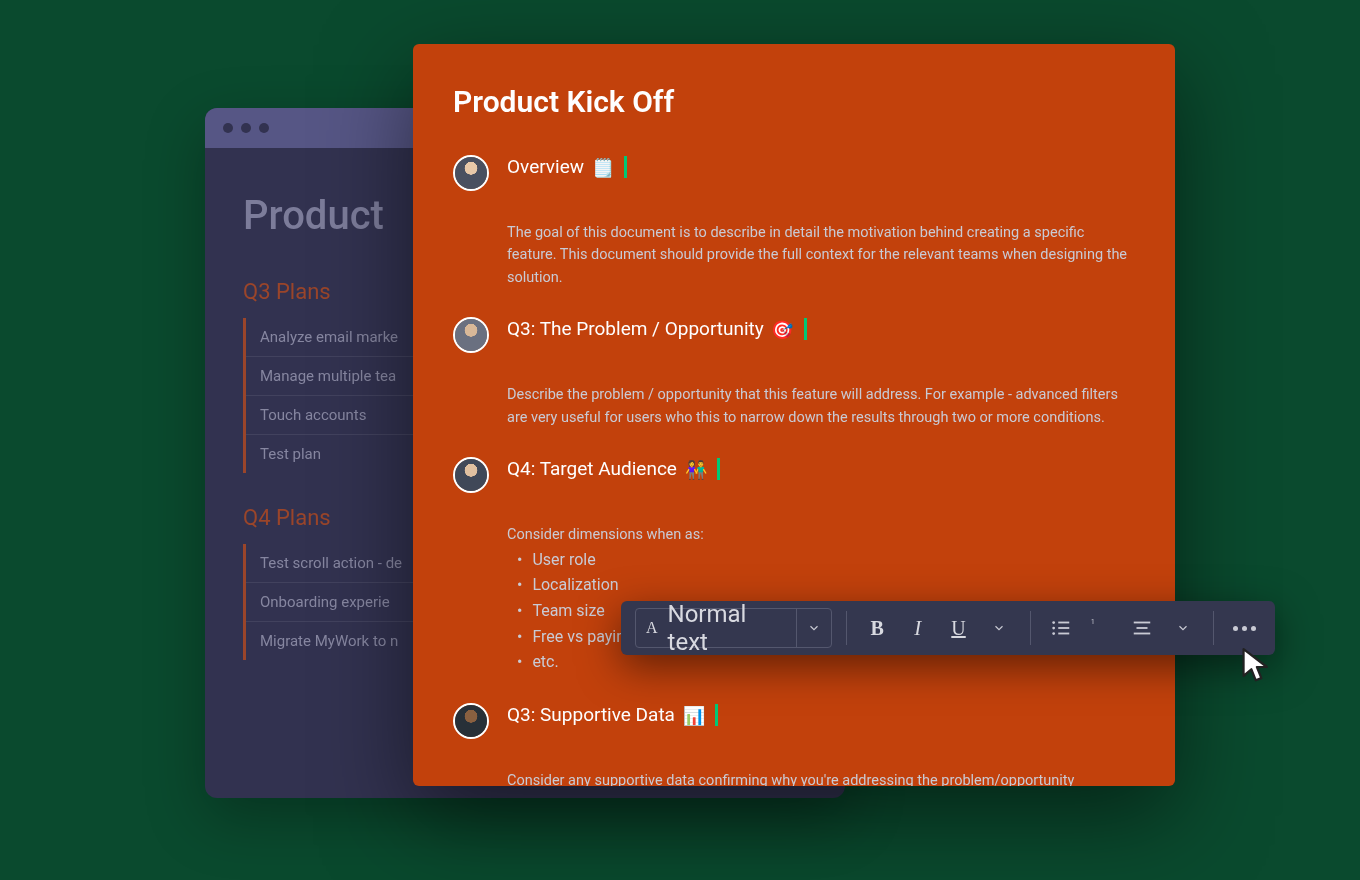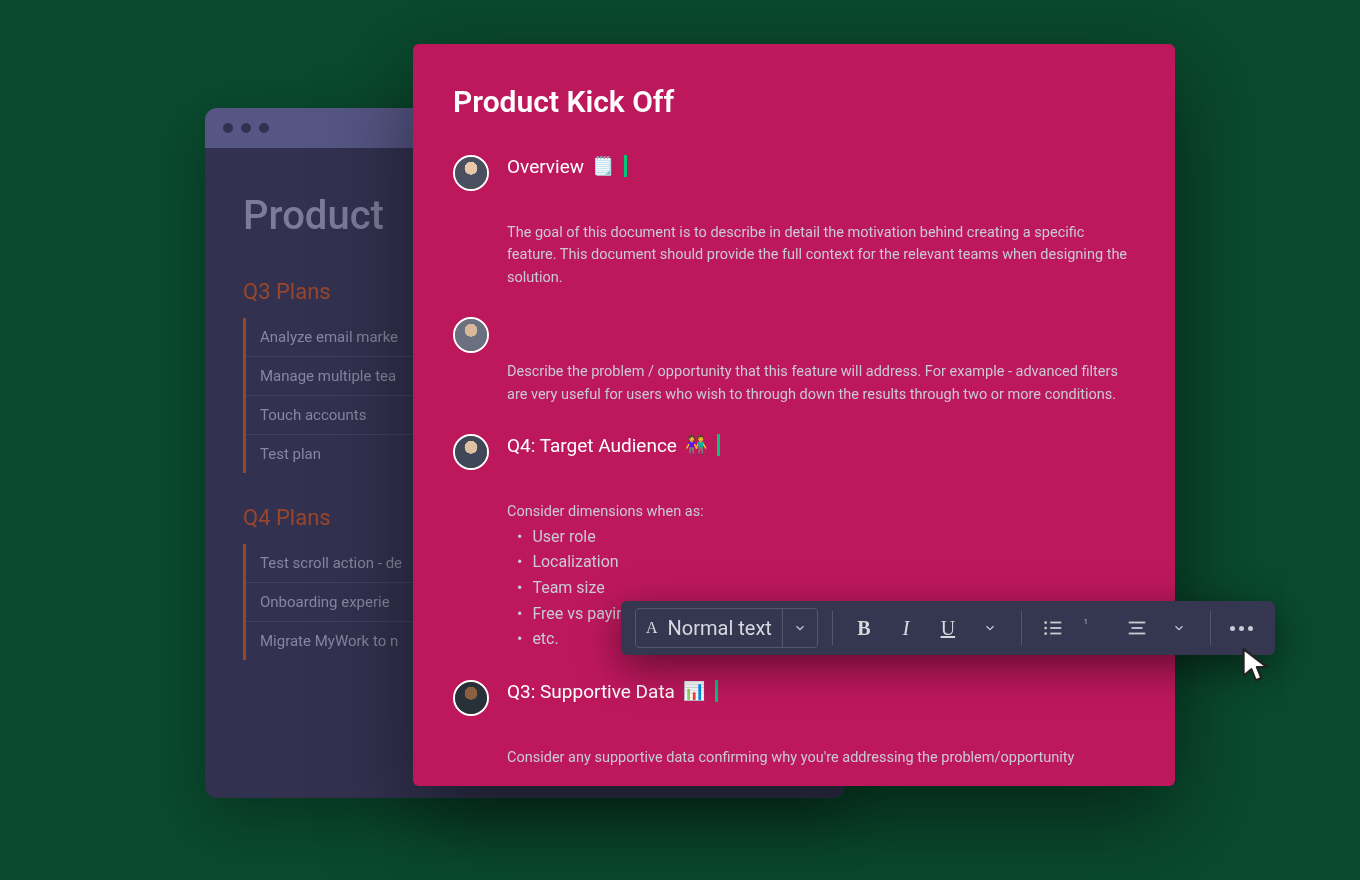--- a/index.html
+++ b/index.html
@@ -70,21 +70,21 @@
     }
     .plan-item:last-child { border-bottom: none; }
 
     
     .front-window {
       position: absolute;
       left: 413px;
       top: 44px;
       width: 762px;
       height: 742px;
-      background: #be185d;
+      background: #c2410c;
       border-radius: 6px;
       padding: 40px 40px 28px 40px;
       color: #d8d9e0;
       box-shadow: 0 30px 90px rgba(0,0,0,0.5);
       overflow: hidden;
     }
     .front-title {
       font-size: 30px;
       font-weight: 600;
       color: #fefeff;
@@ -124,21 +124,21 @@
       background: radial-gradient(circle at 50% 35%, #8a6040 0%, #8a6040 24%, transparent 25%),
                   radial-gradient(ellipse 60% 50% at 50% 80%, #283038 0%, #283038 100%);
     }
     .section-body { flex: 1; }
     .section-heading {
       font-size: 19px;
       color: #fefeff;
       font-weight: 400;
       margin-bottom: 12px;
       display: flex;
-      align-items: flex-start;
+      align-items: flex-end;
       gap: 8px;
     }
     .emoji { font-size: 18px; }
     .cursor-bar {
       display: inline-block;
       width: 3px;
       height: 22px;
       background: #00c875;
       margin-left: 2px;
     }
@@ -191,21 +191,21 @@
       gap: 10px;
       padding-right: 10px;
       border-right: 1px solid #54576e;
       height: 100%;
     }
     .style-a {
       font-size: 16px;
       font-family: Georgia, serif;
     }
     .style-label {
-      font-size: 20px;
+      font-size: 24px;
       font-weight: 400;
     }
     .chev {
       width: 14px;
       height: 14px;
       display: inline-flex;
       align-items: center;
       justify-content: center;
     }
     .chev svg { width: 14px; height: 14px; stroke: #c9cad4; }
@@ -293,21 +293,26 @@
         <span class="emoji">🗒️</span>
         <span class="cursor-bar"></span>
       </div>
       <div class="section-text">The goal of this document is to describe in detail the motivation behind creating a specific feature. This document should provide the full context for the relevant teams when designing the solution.</div>
     </div>
   </div>
 
   <div class="section">
     <div class="avatar a2"></div>
     <div class="section-body">
-      <div class="section-text">Describe the problem / opportunity that this feature will address. For example - advanced filters are very useful for users who wish to through down the results through two or more conditions.</div>
+      <div class="section-heading">
+        <span>Q3: The Problem / Opportunity</span>
+        <span class="emoji">🎯</span>
+        <span class="cursor-bar"></span>
+      </div>
+      <div class="section-text">Describe the problem / opportunity that this feature will address. For example - advanced filters are very useful for users who this to narrow down the results through two or more conditions.</div>
     </div>
   </div>
 
   <div class="section">
     <div class="avatar a3"></div>
     <div class="section-body">
       <div class="section-heading">
         <span>Q4: Target Audience</span>
         <span class="emoji">👫</span>
         <span class="cursor-bar"></span>

